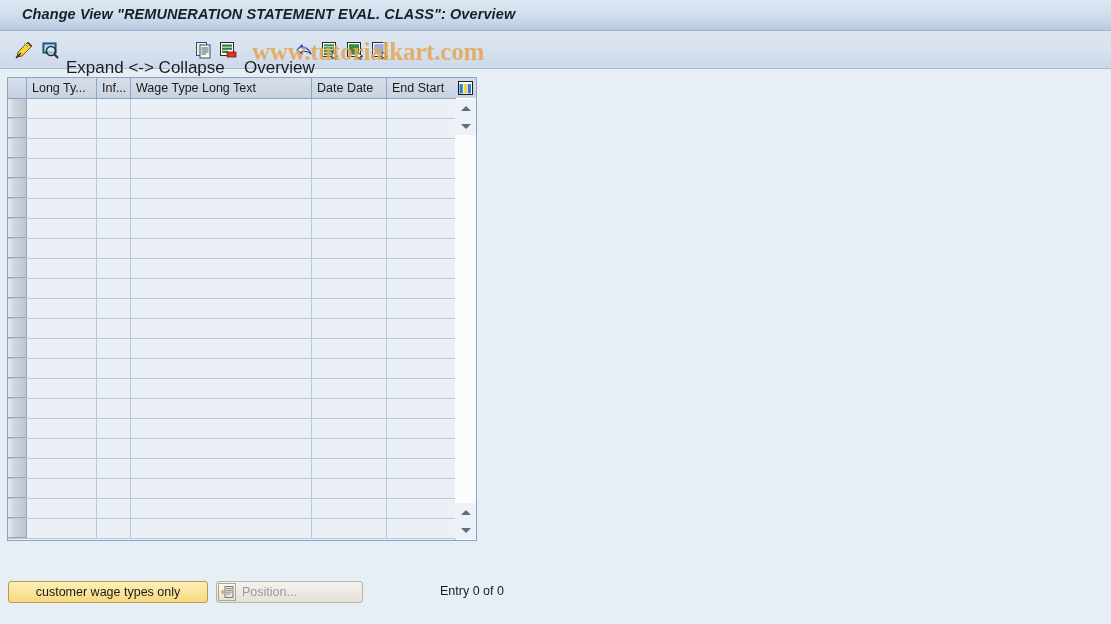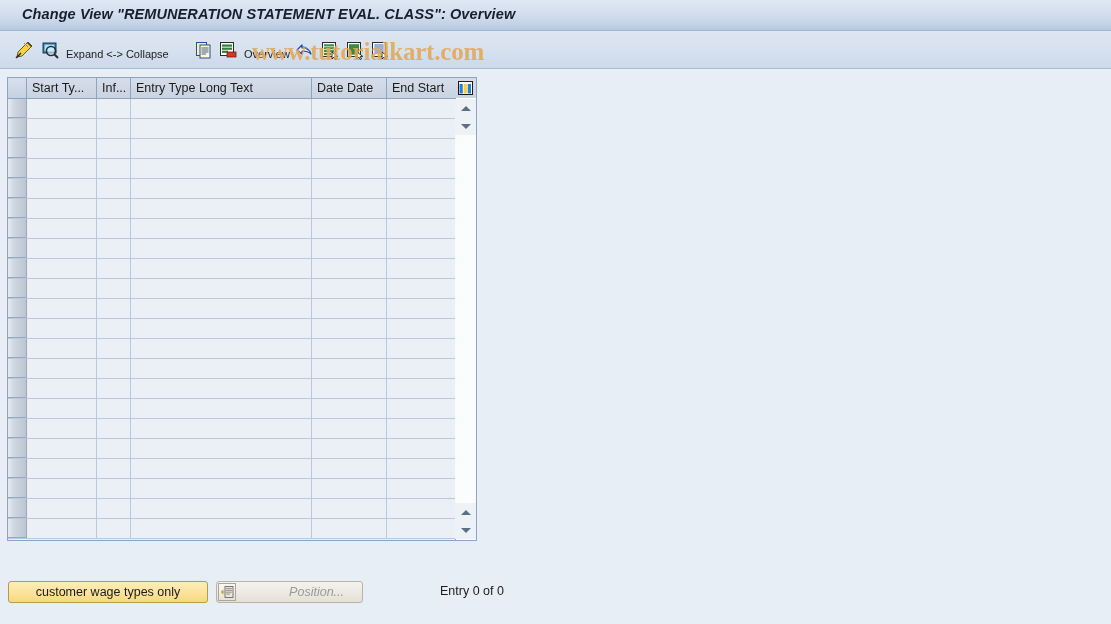--- a/index.html
+++ b/index.html
@@ -27,23 +27,23 @@
   #toolbar {
     position: absolute; left: 0; top: 31px; width: 1111px; height: 38px;
     background: linear-gradient(to bottom, #dde6f1 0%, #d7e2ef 50%, #ccd9ea 100%);
     border-bottom: 1px solid #a8bcd4;
   }
   .tb-item {
     position: absolute; top: 6px; height: 26px;
     display: flex; align-items: center; justify-content: center;
   }
   .tb-label {
-    position: absolute; top: 10px; height: 26px;
+    position: absolute; top: 24px; height: 26px;
     display: flex; align-items: center;
-    font-size: 11px; color: #1d1d1d; white-space: nowrap;
+    font-size: 17px; color: #1d1d1d; white-space: nowrap;
   }
   .ico { display:block; }
 
   
   #watermark {
     position: absolute; left: 252px; top: 38px;
     font-family: "Liberation Serif", serif;
     font-size: 25px; font-weight: bold;
     color: #e3a858; opacity: 0.88;
     white-space: nowrap; letter-spacing: -0.2px;
@@ -130,21 +130,21 @@
     border: 1px solid #b9b4a6; border-radius: 3px;
     display: flex; align-items: center;
     font-size: 12.5px; color: #9a9a9a; cursor: default;
   }
   #btn-position .pos-ico {
     width: 18px; height: 18px; margin-left: 1px; margin-right: 6px;
     background: linear-gradient(to bottom,#f8f7f3,#e6e2d8);
     border: 1px solid #aaa69a;
     display:flex; align-items:center; justify-content:center;
   }
-  #btn-position .pos-label { flex: 1; text-align: right; padding-right: 18px; font-style: italic; }
+  #btn-position .pos-label { flex: 1; text-align: left; padding-right: 18px; }
   #entry-count {
     position: absolute; left: 440px; top: 36px;
     font-size: 12.5px; color: #1b1b1b; white-space: nowrap;
   }
 </style>
 </head>
 <body>
 
 <div id="titlebar">
   <div class="title-text">Change View "REMUNERATION STATEMENT EVAL. CLASS": Overview</div>
@@ -228,23 +228,23 @@
     </svg>
   </div>
 </div>
 
 <div id="watermark">www.tutorialkart.com</div>
 
 <div id="gridwrap">
 
   <div id="gridhead">
     <div class="hcell nosel" id="hselbox"></div>
-    <div class="hcell" style="width:70px">Start Ty...</div>
+    <div class="hcell" style="width:70px">Long Ty...</div>
     <div class="hcell" style="width:34px">Inf...</div>
-    <div class="hcell" style="width:181px">Entry Type Long Text</div>
+    <div class="hcell" style="width:181px">Wage Type Long Text</div>
     <div class="hcell" style="width:75px">Date Date</div>
     <div class="hcell" style="width:70px">End Start</div>
   </div>
 
   <div id="gridbody">
       <div class="grow">
         <div class="rsel"></div>
         <div class="gcell" style="width: 70px;"></div>
         <div class="gcell" style="width: 34px;"></div>
         <div class="gcell" style="width: 181px;"></div>

